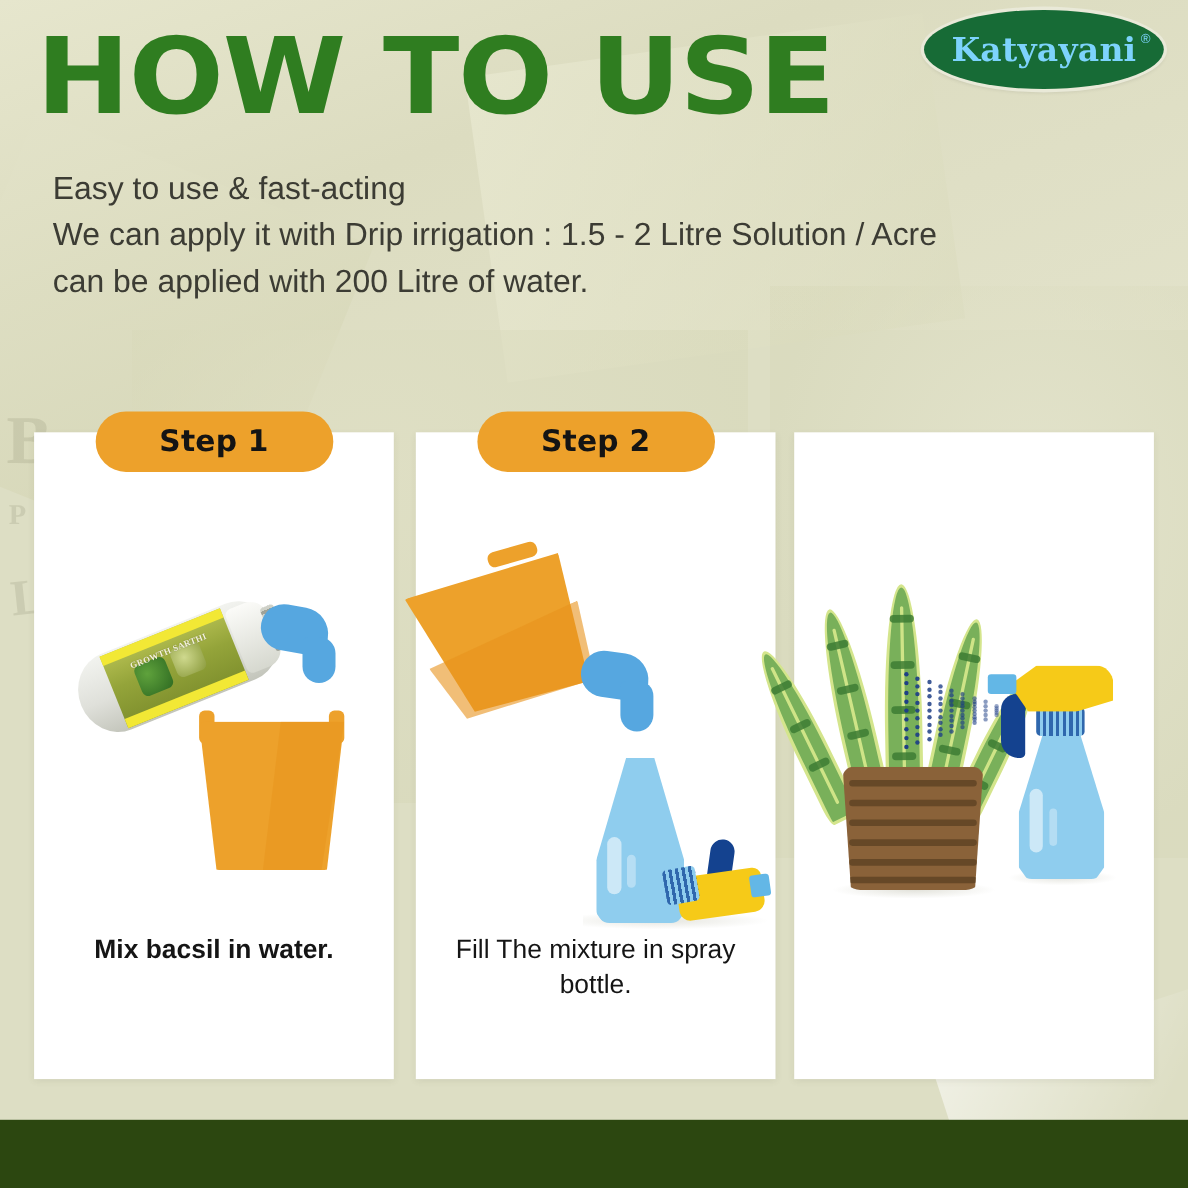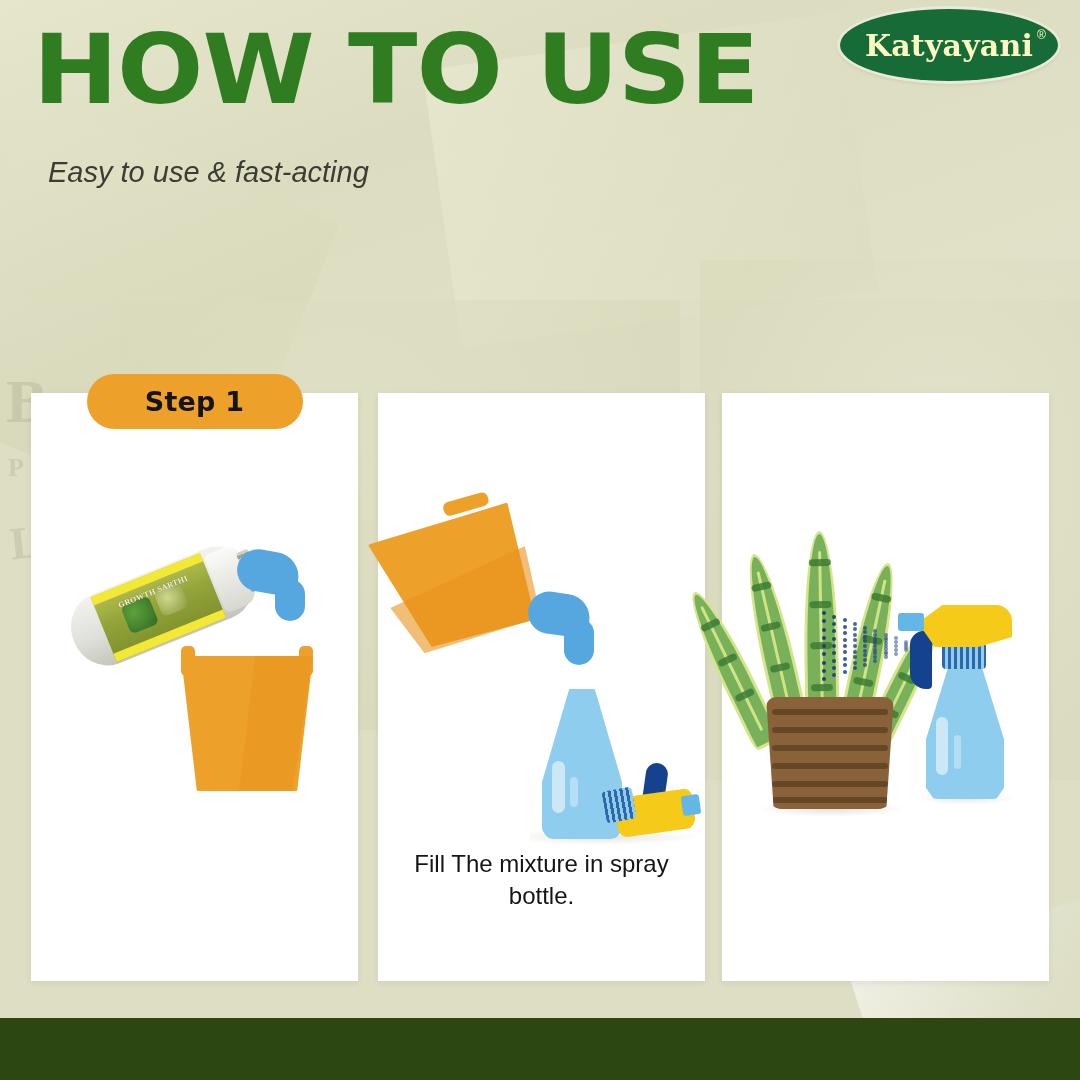--- a/index.html
+++ b/index.html
@@ -53,35 +53,35 @@
   #header { position:absolute; left:0; top:0; width:1080px; z-index:5; }
   #page-title {
     position:absolute; left:33px; top:22px;
     font-size:96px; font-weight:700; letter-spacing:-1px;
     color:#2f7d20; line-height:1;
     font-family:"DejaVu Sans", sans-serif;
     transform:scaleX(1.06); transform-origin:left center;
   }
   #subhead {
     position:absolute; left:48px; top:152px; width:960px;
-    font-size:29px; line-height:1.44; color:#3c3c34; font-weight:400;font-style:italic;
+    font-size:29px; line-height:1.44; color:#3c3c34; font-weight:400;
   }
   #subhead div { white-space:pre; }
 
   
   #brand-logo {
     position:absolute; right:22px; top:9px;
     width:218px; height:72px; border-radius:50%;
     background:#176b36;
     box-shadow:0 0 0 3px #e9e9d8, 0 2px 5px rgba(0,0,0,.18);
     display:flex; align-items:center; justify-content:center;
     z-index:6;
   }
   #brand-logo .brand-text {
-    color:#fef9c3; font-size:30px; font-weight:700;
+    color:#7dd3fc; font-size:30px; font-weight:700;
     font-family:"DejaVu Serif", serif; letter-spacing:.2px;
     position:relative;
     text-align:center;
   }
   #brand-logo .brand-reg {
     position:absolute; right:-13px; top:0px; font-size:12px;
     font-family:"Liberation Sans", sans-serif; font-weight:400;
   }
 
   
@@ -377,20 +377,22 @@
   <div class="tex-letter tex-l1">B</div>
   <div class="tex-letter tex-l3">P</div>
   <div class="tex-letter tex-l2">L</div>
   <div class="tex-sheen"></div>
 </div>
 
 <div id="header">
   <div id="page-title">HOW TO USE</div>
   <div id="subhead">
     <div>Easy to use &amp; fast-acting</div>
+    <div>We can apply it with Drip irrigation : 1.5 - 2 Litre Solution / Acre</div>
+    <div>can be applied with 200 Litre of water.</div>
   </div>
 </div>
 
 <div id="brand-logo">
   <div class="brand-text">
     Katyayani<span class="brand-reg">®</span>
   </div>
 </div>
 
 <div id="cards">
@@ -419,23 +421,27 @@
       </div>
 
       <div class="bucket-1">
         <div class="bk-lipL"></div>
         <div class="bk-lipR"></div>
         <div class="bk-body"></div>
         <div class="bk-shade"></div>
       </div>
     </div>
 
+    <div class="card-caption caption-bold">Mix bacsil in water.</div>
   </div>
 
   <div class="card card-2">
+    <div class="step-pill">
+      <span>Step 2</span>
+    </div>
 
     <div class="card-art">
       <div class="bucket-2">
         <div class="bk2-lip"></div>
         <div class="bk2-body"></div>
         <div class="bk2-shade"></div>
       </div>
 
       <div class="pour-2">
         <div class="p2-main"></div>

